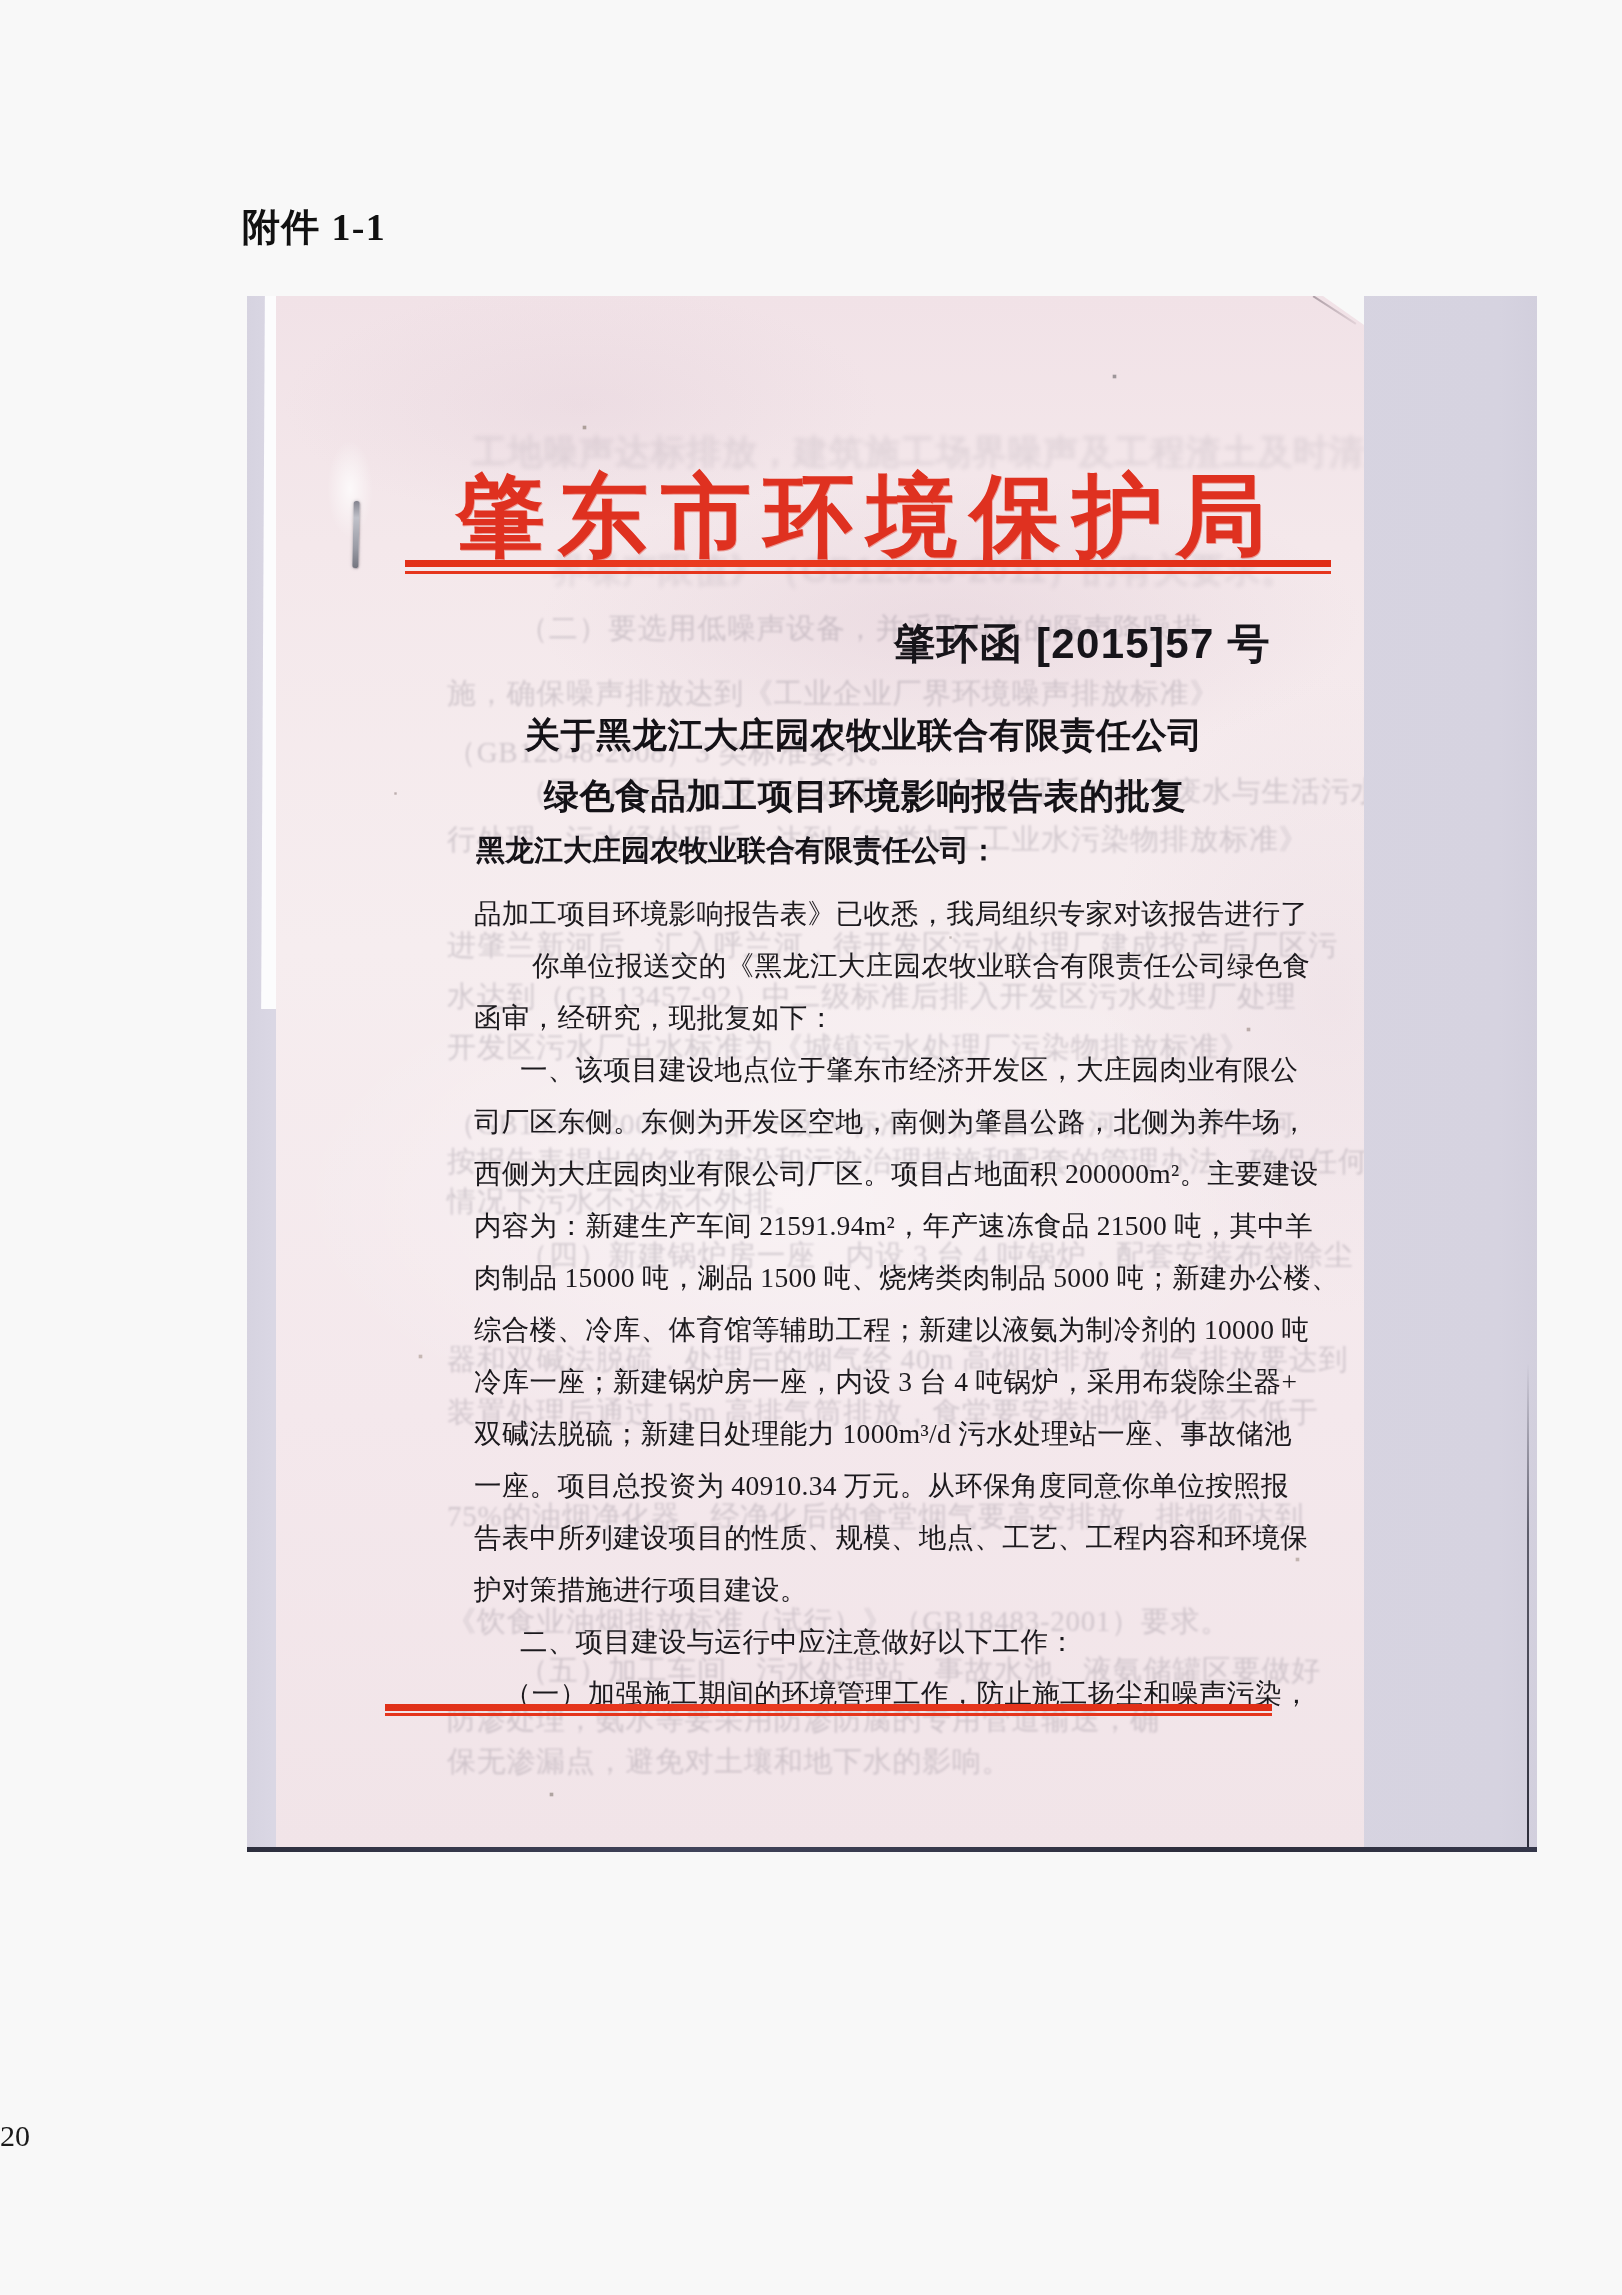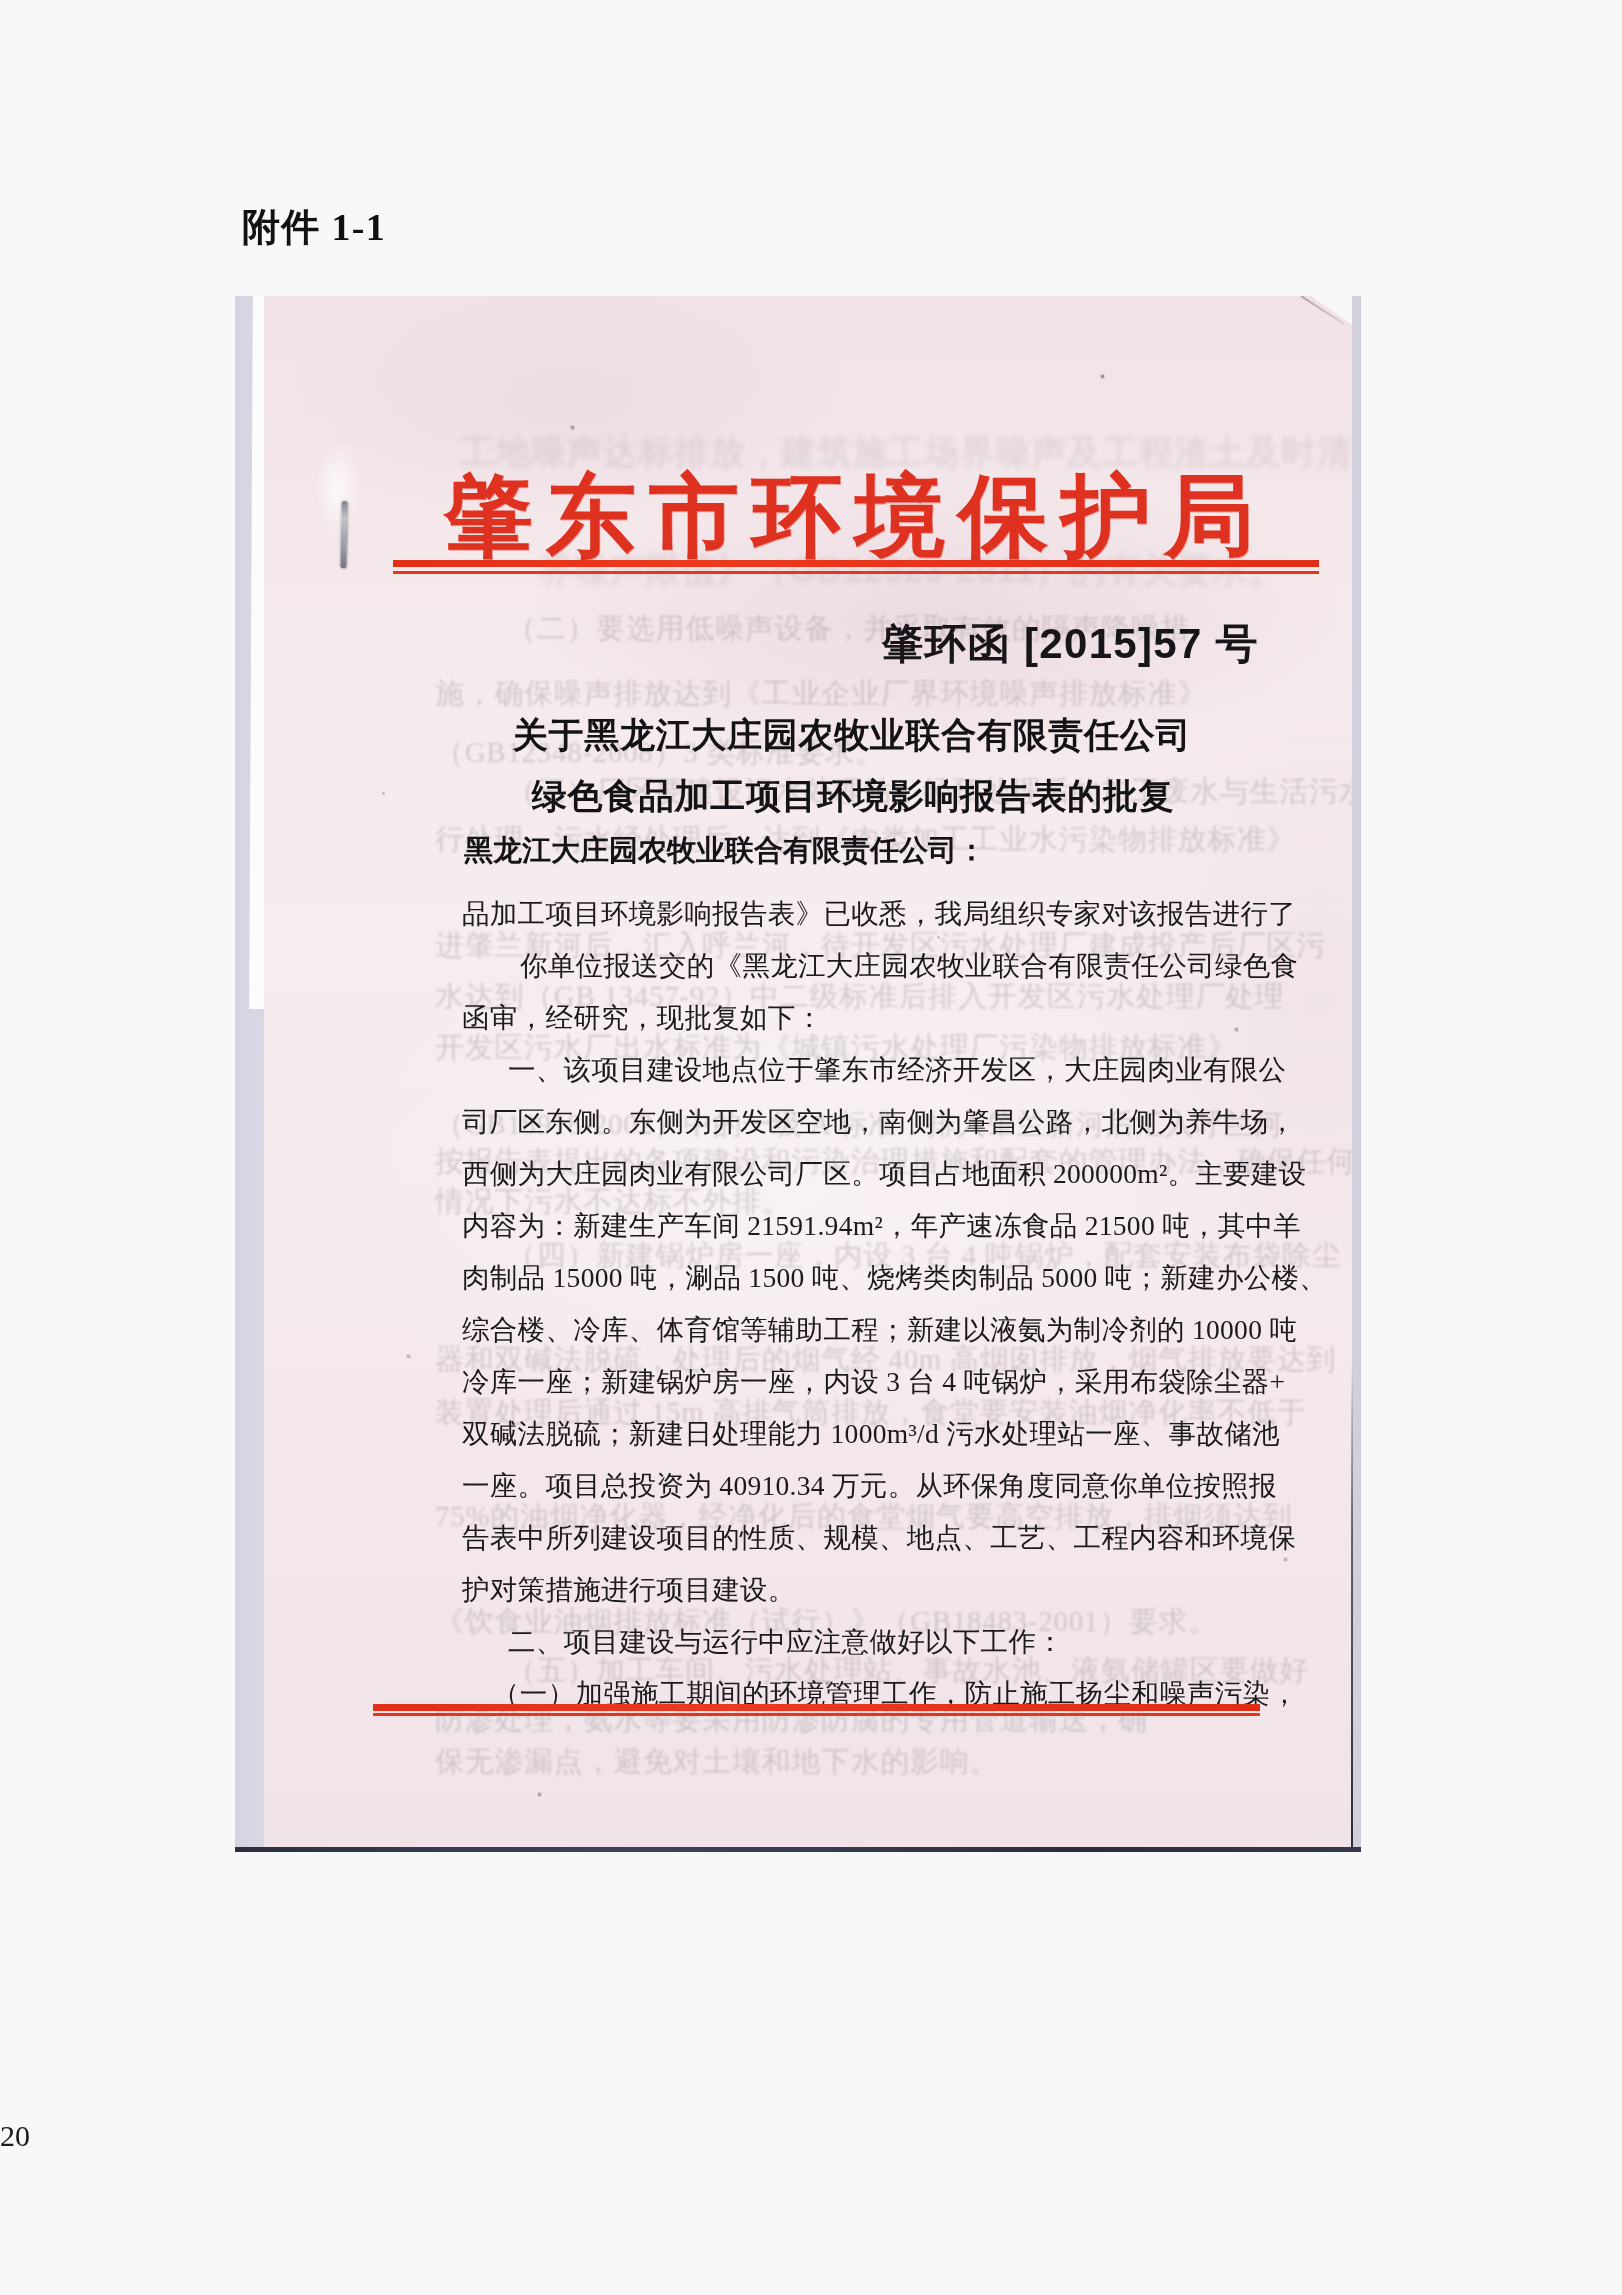--- a/index.html
+++ b/index.html
@@ -12,21 +12,21 @@
     font-family:"Liberation Serif", serif;
   }
   .attachment-label{
     position:absolute;left:242px;top:202px;
     font-size:38px;font-weight:700;color:#111;
     font-family:"Liberation Serif", serif;
     letter-spacing:1.3px;white-space:nowrap;
   }
   
   .scan{
-    position:absolute;left:235px;top:296px;width:1126px;height:1556px;
+    position:absolute;left:247px;top:296px;width:1290px;height:1556px;
     background:linear-gradient(90deg,#d6d3e0 0%,#dad7e4 2%,#d6d3e0 97%,#d2cfdd 100%);
   }
   .white-sliver{
     position:absolute;left:15.7px;top:0;width:15.7px;height:713px;
     background:#fcfcfd;transform:rotate(0.3deg);
     data:'';
   }
   .paper{
     position:absolute;left:29px;top:0;width:1088px;bottom:5.2px;
     background:

